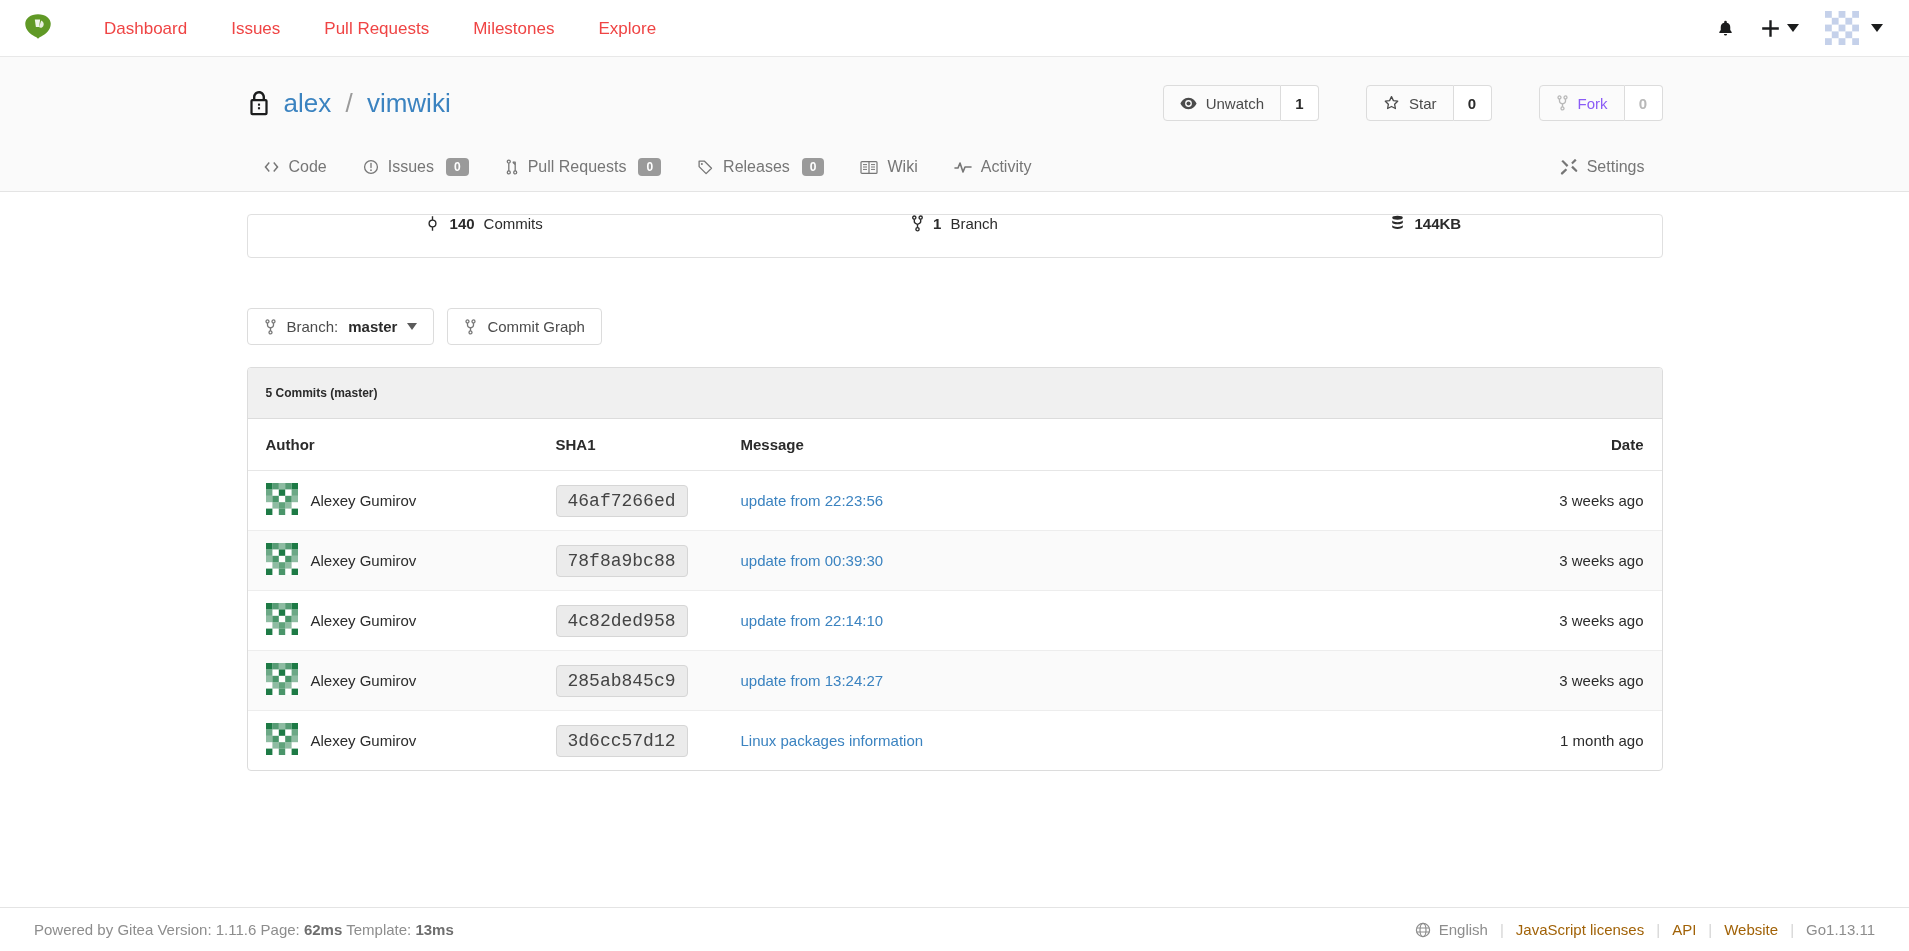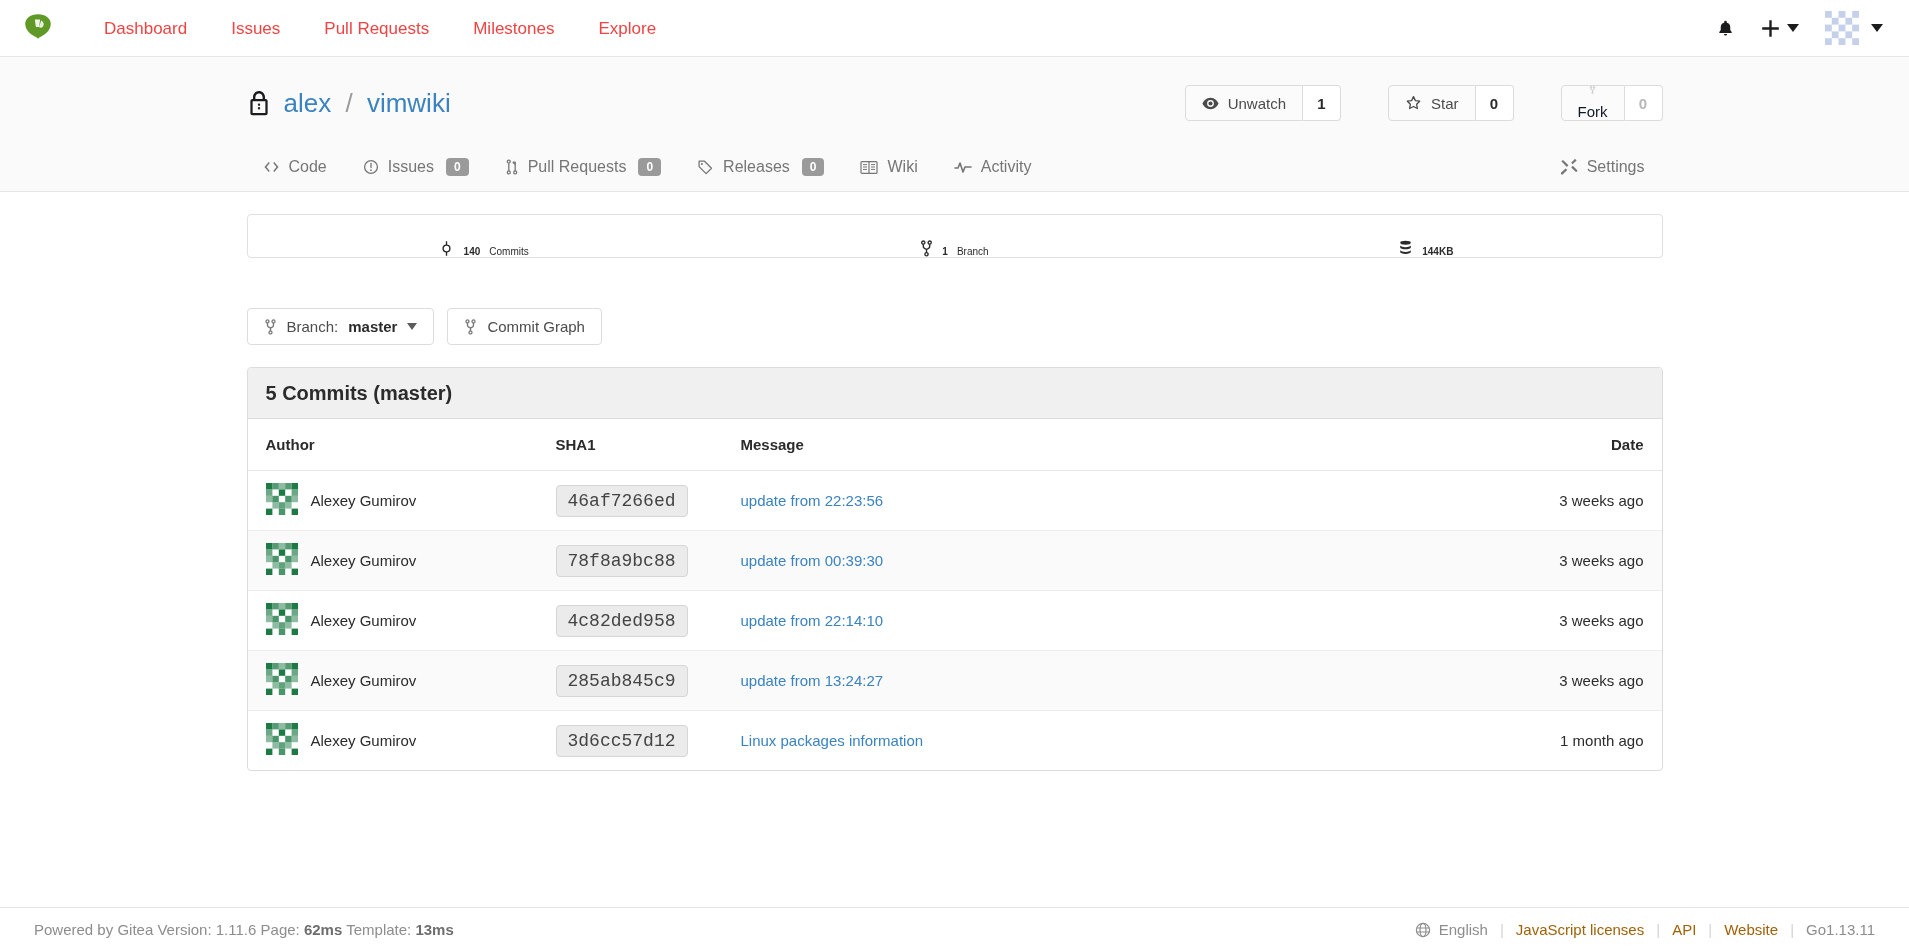--- a/index.html
+++ b/index.html
@@ -88,21 +88,21 @@
   .btn-group > .btn-main { border-radius: 4px 0 0 4px; background:#fbfbfb; }
   .btn-group > .btn-count {
     border-radius: 0 4px 4px 0;
     border-left: none;
     font-weight: bold;
     color: #2b2b2b;
     justify-content: center;
     min-width: 38px;
     padding: 0 12px;
   }
-  .btn-group.disabled > .btn-main { color: #0f172a; flex-direction: column; }
+  .btn-group.disabled > .btn-main { color: #8b5cf6; }
   .btn-group.disabled > .btn-count { color: #b8b8b8; }
 
   
   .repo-tabs {
     display: flex;
     align-items: center;
     margin-top: 16px;
     height: 48px;
   }
   .repo-tab {
@@ -136,24 +136,24 @@
   .stats-bar {
     display: flex;
     border: 1px solid #e0e0e0;
     border-radius: 4px;
     height: 44px;
     overflow: hidden;
   }
   .stat {
     flex: 1;
     display: flex;
-    align-items: flex-end;
+    align-items: flex-start;
     justify-content: center;
     gap: 9px;
-    font-size: 10px;
+    font-size: 15px;
     color: #2b2b2b;
     text-decoration: none;
   }
   .stat b { font-weight: bold; }
 
   .btn-row { display: flex; gap: 13px; margin-top: 22px; }
   .plain-btn {
     display: flex;
     align-items: center;
     gap: 10px;
@@ -176,21 +176,21 @@
     border-radius: 4px;
     overflow: hidden;
   }
   .commits-head {
     background: #f0f0f0;
     border-bottom: 1px solid #dcdcdc;
     padding: 0 18px;
     height: 51px;
     display: flex;
     align-items: center;
-    font-size: 20px;
+    font-size: 12px;
     font-weight: bold;
     color: #2b2b2b;
   }
   table.commits { width: 100%; border-collapse: collapse; table-layout: fixed; }
   table.commits th {
     text-align: left;
     font-size: 15px;
     font-weight: bold;
     color: #2b2b2b;
     padding: 17px 18px;

